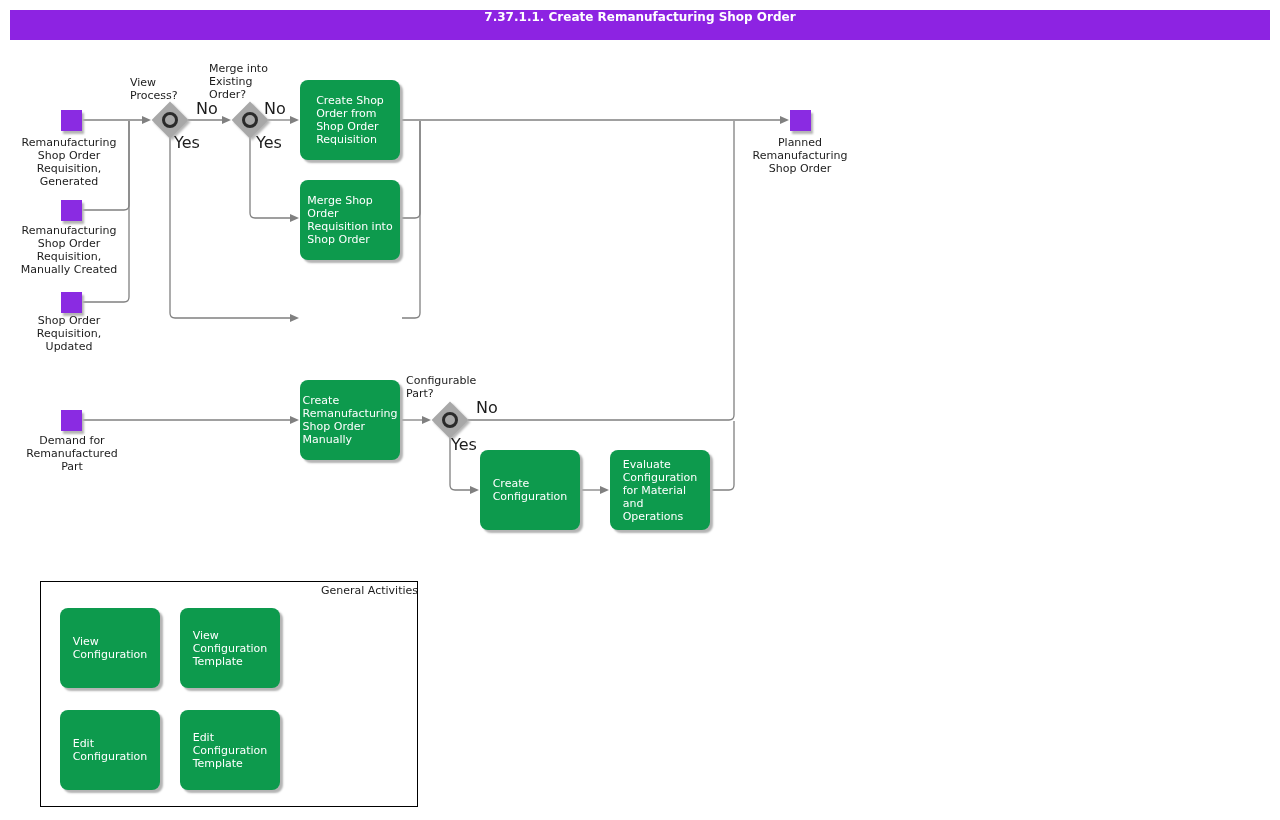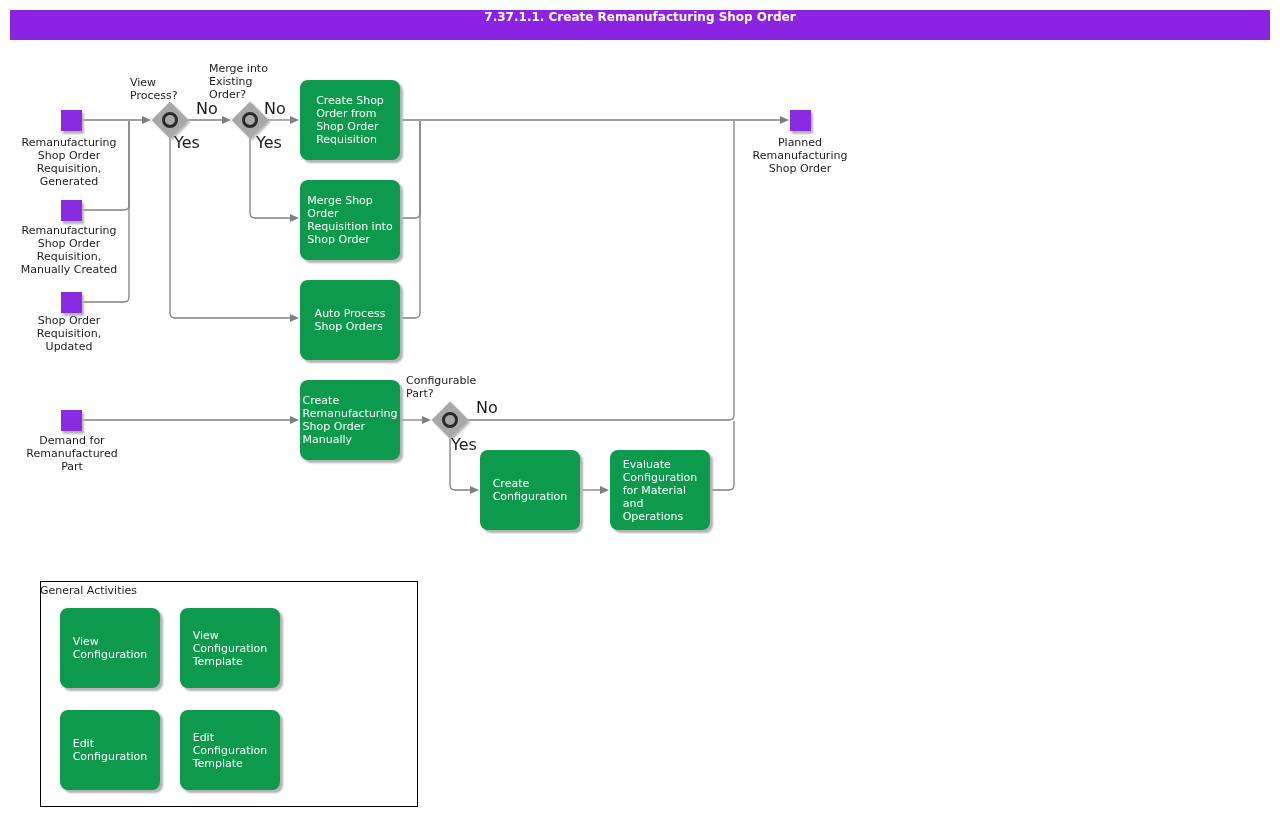--- a/index.html
+++ b/index.html
@@ -47,21 +47,21 @@
     display:flex; align-items:center; justify-content:center; cursor:pointer;
   }
   .activity .lbl{
     color:#fff; font-size:11px; line-height:13px; text-align:left; white-space:pre-line;
   }
   .panel{
     position:absolute; left:40px; top:581px; width:378px; height:226px;
     border:1px solid #000; background:#fff; box-sizing:border-box;
   }
   .panel-title{
-    position:absolute; left:40px; top:584px; width:378px; text-align:left;
+    position:absolute; left:40px; top:584px; width:378px; text-align:right;
     font-size:11px; line-height:13px;
   }
 </style>
 </head>
 <body>
 
 <div id="canvas">
 
   <div class="header">
     <span>7.37.1.1. Create Remanufacturing Shop Order</span>
@@ -156,24 +156,20 @@
 Order from
 Shop Order
 Requisition</span>
   </div>
   <div class="activity" style="left:300px;top:180px">
     <span class="lbl">Merge Shop
 Order
 Requisition into
 Shop Order</span>
   </div>
-  <div class="activity" style="left:300px;top:280px">
-    <span class="lbl">Auto Process
-Shop Orders</span>
-  </div>
   <div class="activity" style="left:300px;top:380px">
     <span class="lbl">Create
 Remanufacturing
 Shop Order
 Manually</span>
   </div>
   <div class="activity" style="left:480px;top:450px">
     <span class="lbl">Create
 Configuration</span>
   </div>

